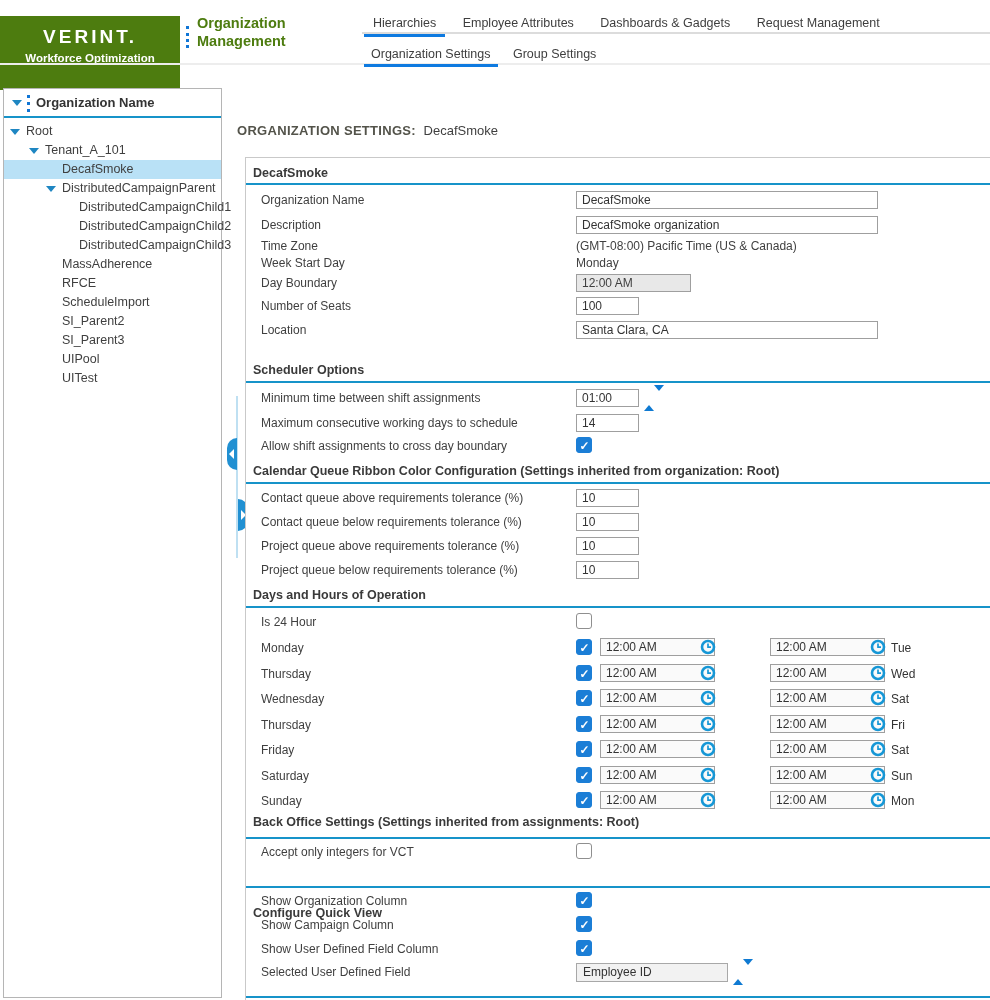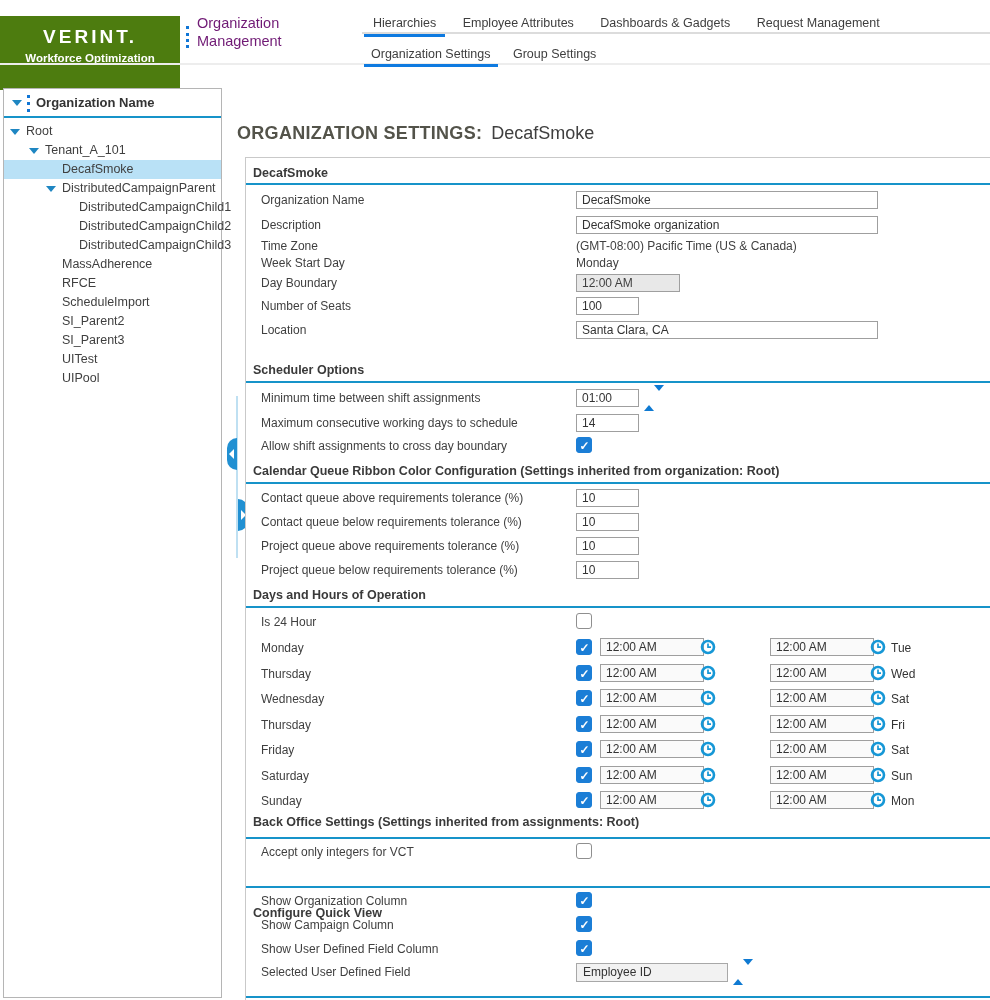--- a/index.html
+++ b/index.html
@@ -12,22 +12,22 @@
   
   .logo-box { position:absolute; left:0; top:0; width:180px; height:74px; background:#4d7c0f;margin-top:16px; }
   .logo-brand { position:absolute; left:0; right:0; top:10px; text-align:center;
     color:#fff; font-weight:bold; font-size:19px; letter-spacing:3px; }
   .logo-sub { position:absolute; left:0; right:0; top:36px; text-align:center;
     color:#fff; font-weight:bold; font-size:11.5px; }
   .header-divider { position:absolute; left:0; top:63px; width:100%; height:2px; background:#ededed; }
 
   .module-grip { position:absolute; left:186px; top:26px; height:22px; width:0;
     border-left:3px dotted #1076d6; }
-  .module-title { position:absolute; left:197px; top:14px; color:#701a75;
-    font-weight:normal; font-size:14.5px; line-height:18px; }
+  .module-title { position:absolute; left:197px; top:14px; color:#4d7c0f;
+    font-weight:bold; font-size:14.5px; line-height:18px; }
 
   .tabs-row1 { position:absolute; left:362px; top:13px; right:0; height:21px;
     border-bottom:2px solid #dcdcdc; white-space:nowrap; }
   .tab { position:relative; display:inline-block; padding:0 11px; height:21px;
     font-size:12.5px; color:#3e3e3e; line-height:18px; cursor:default; }
   .tab.active::after { content:""; position:absolute; left:2px; right:2px; bottom:-2px;
     height:3px; background:#0e7ae0; }
   .tabs-row2 { position:absolute; left:362px; top:44px; right:0; height:19px; white-space:nowrap; }
   .subtab { position:relative; display:inline-block; padding:0 9px; height:19px;
     font-size:12.5px; color:#3e3e3e; line-height:16px; }
@@ -55,38 +55,38 @@
   .split-line { position:absolute; left:236px; top:396px; width:2px; height:162px; background:#bfe0f2; }
   .split-handle { position:absolute; width:10px; height:32px; background:#2190d2; }
   .split-handle.left { left:227px; top:438px; border-radius:16px 0 0 16px; }
   .split-handle.right { left:238px; top:499px; border-radius:0 16px 16px 0; }
   .split-handle .arr { position:absolute; top:11px; width:0; height:0;
     border-top:5px solid transparent; border-bottom:5px solid transparent; }
   .split-handle.left .arr { left:2px; border-right:5px solid #fff; }
   .split-handle.right .arr { left:3px; border-left:5px solid #fff; }
 
   
-  .page-title { position:absolute; left:237px; top:123px; font-size:18px; }
+  .page-title { position:absolute; left:237px; top:123px; font-size:13px; }
   .page-title .pfx { font-weight:bold; color:#53534a; letter-spacing:.3px; }
   .page-title .val { color:#3f3f3f; margin-left:4px; }
 
   .form-box { position:absolute; left:245px; top:157px; width:760px; height:860px;
     border:1px solid #c9c9c9; background:#fff; }
 
   .sec-h { position:absolute; left:7px; font-weight:bold; font-size:12.5px; color:#3a3a3a; white-space:nowrap; }
   .sec-line { position:absolute; left:0; right:0; height:2px; background:#1793c9; }
 
   .frow { position:absolute; left:15px; right:0; height:20px; font-size:12px; }
   .frow .lbl { position:absolute; left:0; top:2px; color:#3f3f3f; white-space:nowrap; }
   .frow .ctrl { position:absolute; left:315px; top:0; }
   .frow .static { position:absolute; left:315px; top:2px; color:#3f3f3f; white-space:nowrap; }
 
   input.tx { height:18px; border:1px solid #9f9f9f; background:#fff; color:#333;
     font-size:12px; font-family:"Liberation Sans", sans-serif; padding:0 5px; }
-  input.w-lg { width:302px; } input.w-sm { width:63px; } input.w-md { width:104px; }
+  input.w-lg { width:302px; } input.w-sm { width:63px; } input.w-md { width:115px; }
   input.disabled { background:#e8e8e8; color:#3f3f3f; }
   input.timefield { background:#fafafa; }
 
   .stepper { display:inline-block; vertical-align:top; margin-left:5px; padding-top:2px; }
   .stepper .up { width:0; height:0; border-left:5px solid transparent; border-right:5px solid transparent;
     border-bottom:6px solid #0f7ad2; margin-bottom:2px; }
   .stepper .dn { width:0; height:0; border-left:5px solid transparent; border-right:5px solid transparent;
     border-top:6px solid #0f7ad2; }
 
   .cb { width:16px; height:16px; border:1px solid #8f8f8f; border-radius:3px; background:#fff;
@@ -175,24 +175,24 @@
     <div class="titem normal" style="padding-left:58px">
       <span>ScheduleImport</span>
     </div>
     <div class="titem normal" style="padding-left:58px">
       <span>SI_Parent2</span>
     </div>
     <div class="titem normal" style="padding-left:58px">
       <span>SI_Parent3</span>
     </div>
     <div class="titem normal" style="padding-left:58px">
+      <span>UIPool</span>
+    </div>
+    <div class="titem normal" style="padding-left:58px">
       <span>UITest</span>
-    </div>
-    <div class="titem normal" style="padding-left:58px">
-      <span>UIPool</span>
     </div>
   </div>
 </div>
 
 <div class="split-line"></div>
 <div class="split-handle left">
   <span class="arr"></span>
 </div>
 <div class="split-handle right">
   <span class="arr"></span>

